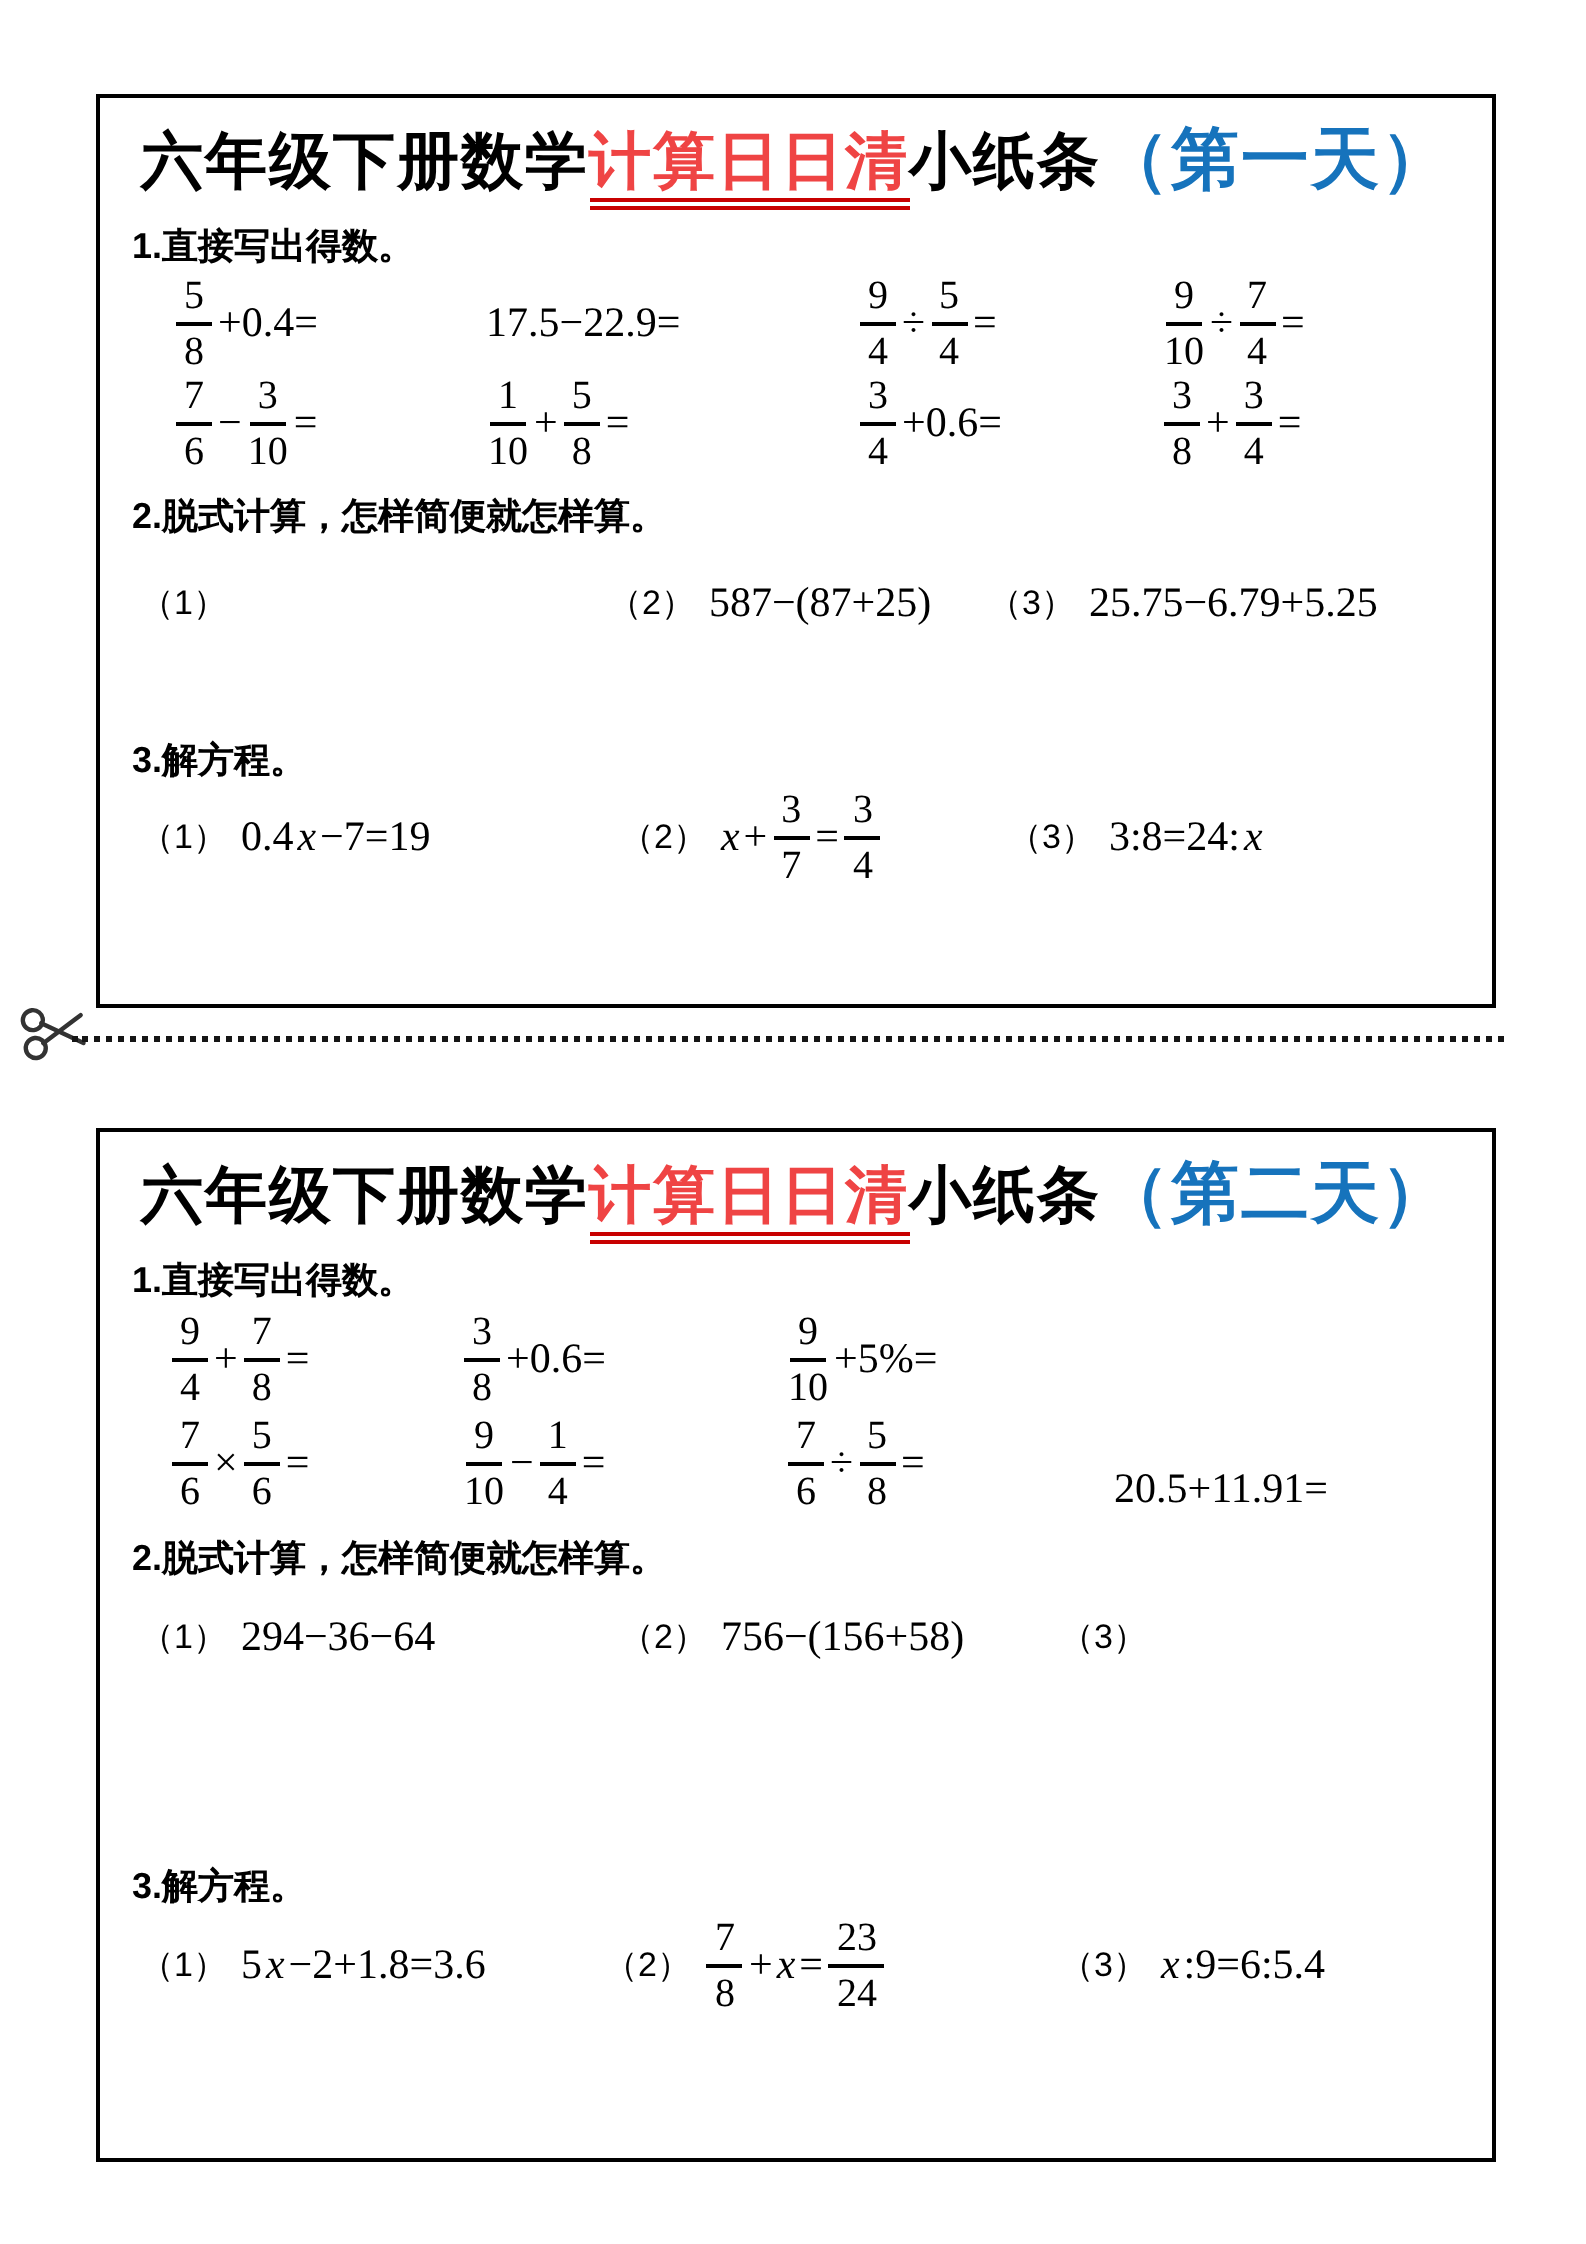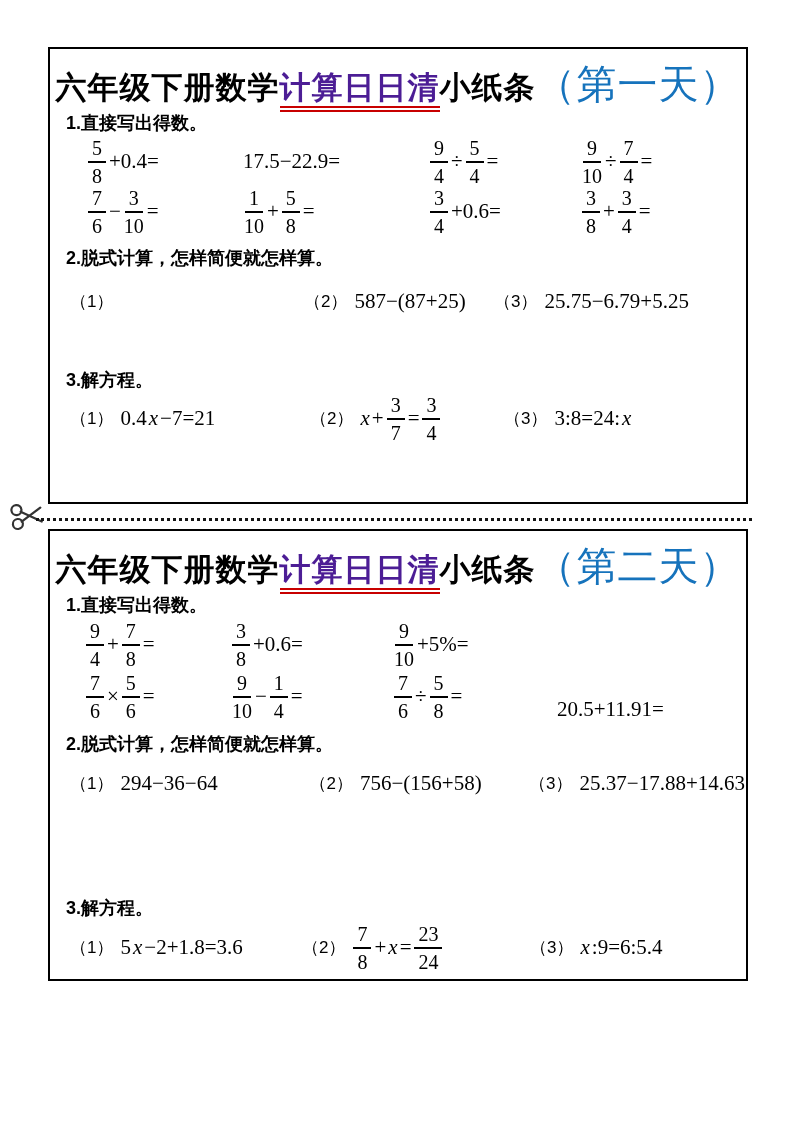--- a/index.html
+++ b/index.html
@@ -8,38 +8,38 @@
     width:793px; height:1122px; position:relative;
     font-family:"Liberation Sans", sans-serif;
     color:#000;
     overflow:hidden;
   }
   .sheet {
     position:absolute; left:48px; width:700px;
     border:2px solid #000; background:#fff;
   }
   .sheet.sec0 { top:47px;  height:457px; }
-  .sheet.sec1 { top:529px; height:452px; }
+  .sheet.sec1 { top:564px; height:517px; }
 
   
   .title {
     margin-top:8px; height:44px; text-align:center;
     font-size:31px; font-weight:bold; letter-spacing:1px;
     font-family:"Liberation Sans", sans-serif;
     white-space:nowrap;
   }
   .title .t-red {
-    color:#4c1d95;
+    color:#ef4444;
     border-bottom:6px double #C80000;
     padding-bottom:1px;
   }
   .title .t-blue {
-    color:#1673BC; font-weight:400;
+    color:#1673BC; font-weight:700;
     font-family:"Liberation Serif", serif;
-    font-size:40px;
+    font-size:34px;
     text-align:center;
   }
 
   
   .qlabel {
     margin:10px 0 0 16px;
     font-size:18px; font-weight:bold; height:25px;
     font-family:"Liberation Sans", sans-serif;
   }
 
@@ -214,21 +214,21 @@
         <span class="no">（3）</span>
         <span class="tk">25.75−6.79+5.25</span>
       </div>
     </div>
   <div class="qlabel q3label">3.解方程。</div>
   <div class="items q3items">
       <div class="item">
         <span class="no">（1）</span>
         <span class="tk">0.4</span>
         <span class="tk var">x</span>
-        <span class="tk">−7=21</span>
+        <span class="tk">−7=19</span>
       </div>
       <div class="item">
         <span class="no">（2）</span>
         <span class="tk var">x</span>
         <span class="tk">+</span>
         <span class="fr">
           <span class="n">3</span>
           <span class="d">7</span>
         </span>
         <span class="tk">=</span>
@@ -334,21 +334,20 @@
       <div class="item">
         <span class="no">（1）</span>
         <span class="tk">294−36−64</span>
       </div>
       <div class="item">
         <span class="no">（2）</span>
         <span class="tk">756−(156+58)</span>
       </div>
       <div class="item">
         <span class="no">（3）</span>
-        <span class="tk">25.37−17.88+14.63</span>
       </div>
     </div>
   <div class="qlabel q3label">3.解方程。</div>
   <div class="items q3items">
       <div class="item">
         <span class="no">（1）</span>
         <span class="tk">5</span>
         <span class="tk var">x</span>
         <span class="tk">−2+1.8=3.6</span>
       </div>

